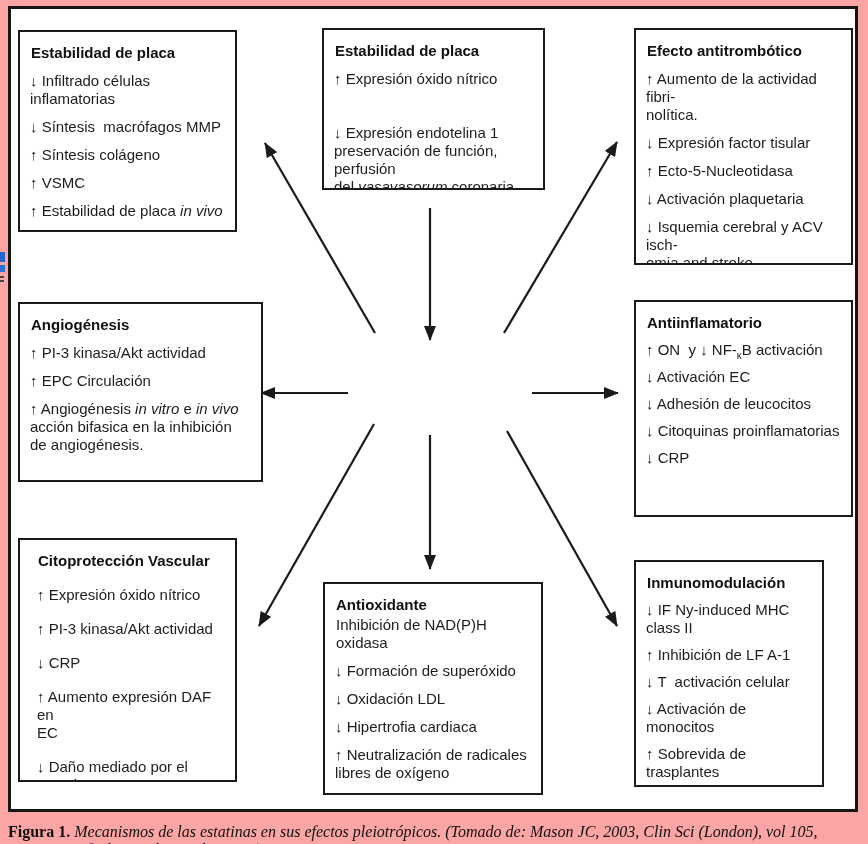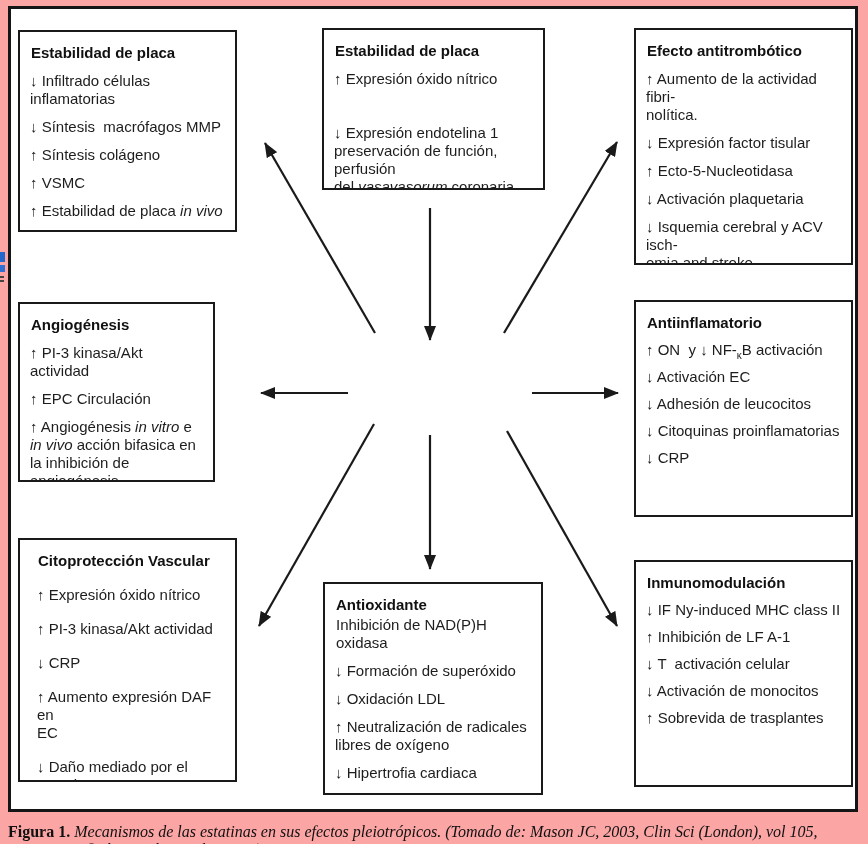--- a/index.html
+++ b/index.html
@@ -9,25 +9,25 @@
          border:3px solid #151515;box-sizing:border-box;background:#fff;}
   .arrows{position:absolute;left:0;top:0;width:868px;height:844px;pointer-events:none;}
   .box{position:absolute;border:2px solid #1a1a1a;background:#fff;box-sizing:border-box;
        padding:9px 10px;font-size:15px;line-height:1.2;overflow:hidden;}
   .box .title{font-weight:bold;color:#111;margin:3px 0 0 1px;}
   .box .subtitle{margin:2px 0 0 1px;}
   .item{margin-top:10px;white-space:pre-wrap;}
   .b1{left:18px;top:30px;width:219px;height:202px;}
   .b2{left:322px;top:28px;width:223px;height:162px;}
   .b3{left:634px;top:28px;width:219px;height:237px;}
-  .b4{left:18px;top:302px;width:197px;height:180px;}
+  .b4{left:18px;top:302px;width:245px;height:180px;}
   .b5{left:634px;top:300px;width:219px;height:217px;}
   .b6{left:18px;top:538px;width:219px;height:244px;padding-left:17px;}
   .b7{left:323px;top:582px;width:220px;height:213px;}
-  .b8{left:634px;top:560px;width:219px;height:227px;}
+  .b8{left:634px;top:560px;width:190px;height:227px;}
   .b2 .items .item:nth-child(2){margin-top:36px;}
   .b5 .item,.b8 .item{margin-top:9px;}
   .b6 .item{margin-top:16px;}
   .center-box{position:absolute;left:373px;top:361px;width:130px;height:47px;
       border:3px solid #111;box-sizing:border-box;display:flex;align-items:center;
       justify-content:center;font-weight:bold;font-size:16px;letter-spacing:.5px;
       color:#111;background:#fff;}
   sub{font-size:10px;line-height:0;}
   .caption{position:absolute;left:8px;top:823px;width:852px;font-size:16px;
       color:#111;font-family:"Liberation Serif",serif;}
@@ -128,22 +128,22 @@
 mento</div>
       </div>
   </div>
 
   <div class="box b7">
     <div class="title">Antioxidante</div>
     <div class="subtitle">Inhibición de NAD(P)H oxidasa</div>
     <div class="items">
         <div class="item">↓ Formación de superóxido</div>
         <div class="item">↓ Oxidación LDL</div>
+        <div class="item">↓ Hipertrofia cardiaca</div>
         <div class="item">↑ Neutralización de radicales libres de oxígeno</div>
-        <div class="item">↓ Hipertrofia cardiaca</div>
       </div>
   </div>
 
   <div class="box b8">
     <div class="title">Inmunomodulación</div>
     <div class="items">
         <div class="item">↓ IF Ny-induced MHC class II</div>
         <div class="item">↑ Inhibición de LF A-1</div>
         <div class="item">↓ T  activación celular</div>
         <div class="item">↓ Activación de monocitos</div>

